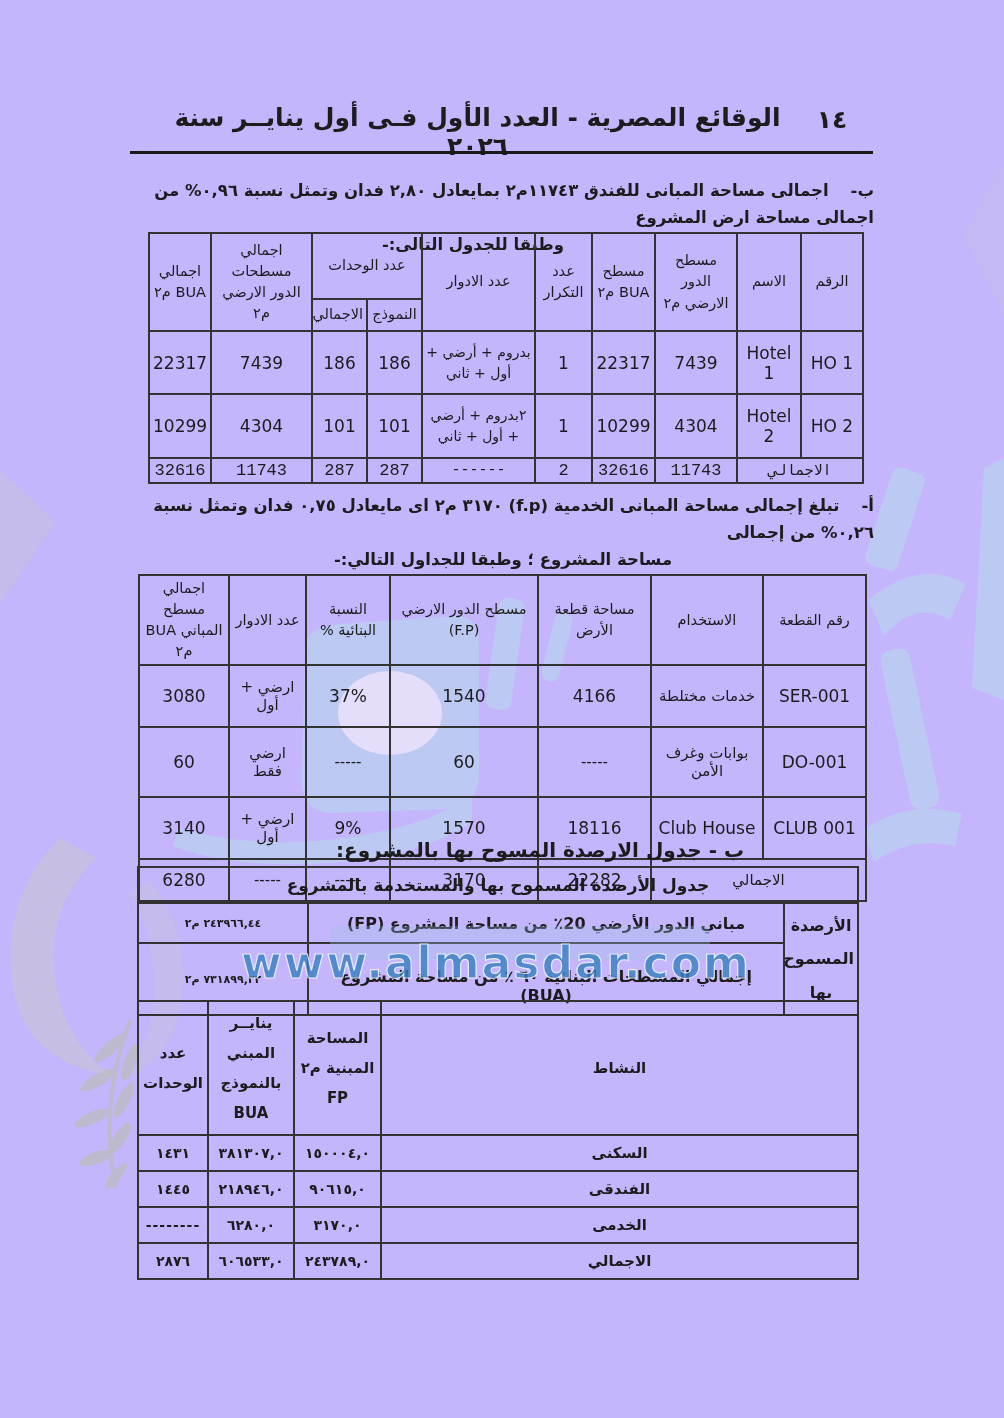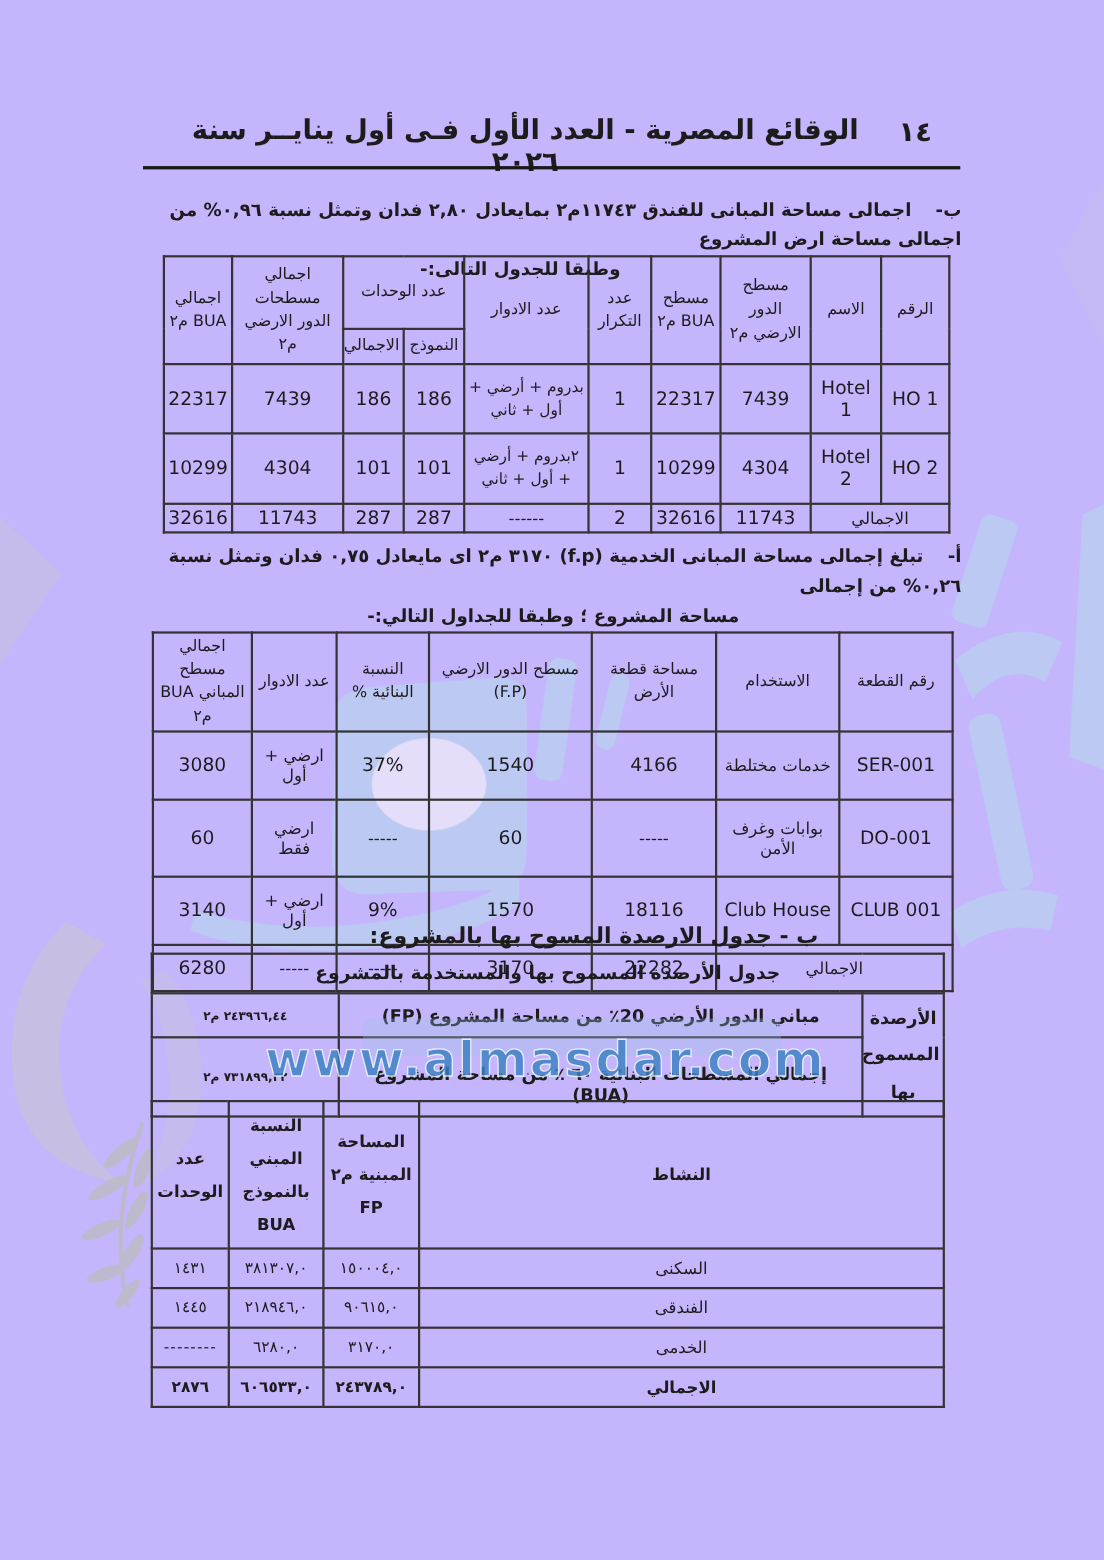--- a/index.html
+++ b/index.html
@@ -32,21 +32,21 @@
   table { border-collapse:collapse; table-layout:fixed; direction:rtl; background:transparent; }
   td,th { border:2px solid #333; text-align:center; vertical-align:middle; padding:2px 3px; font-weight:normal; font-size:15px; overflow:hidden; }
   .num { font-size:17px; direction:ltr; }
   .hcell { font-size:14.5px; line-height:1.45; }
 
   .t1 { left:148px; top:232px; width:714px; }
   .t1 .hr1 td { height:66px; }
   .t1 .hr2 td { height:32px; }
   .t1 .r1 td { height:63px; }
   .t1 .r2 td { height:64px; }
-  .t1 .r3 td { height:18px; }
+  .t1 .r3 td { height:18px;font-family:Liberation Mono, monospace; }
   .t1 .floors { font-size:14px; line-height:1.5; }
 
   .t2 { left:138px; top:574px; width:727px; }
   .t2 .hr td { height:86px; }
   .t2 .r1 td { height:62px; }
   .t2 .r2 td { height:70px; }
   .t2 .r3 td { height:62px; }
   .t2 .r4 td { height:42px; }
 
   .t3 { left:137px; top:866px; width:720px; }
@@ -54,21 +54,21 @@
   .t3 .title-row td { height:36px; font-size:17px; }
   .t3 .br1 td { height:40px; }
   .t3 .br2 td { height:72px; }
   .t3 .side { font-size:16px; line-height:2.1; }
   .t3 .desc { font-size:16px; }
   .t3 .br2 .desc { vertical-align:bottom; padding-bottom:9px; }
   .t3 .val { font-size:11px; letter-spacing:1px; }
 
   .t4 { left:137px; top:1000px; width:720px; }
   .t4 .hr td { height:134px; font-weight:bold; font-size:15px; line-height:2.0; }
-  .t4 .dr td { height:36px; }
+  .t4 .dr td { height:36px;font-weight:bold; }
   .t4 .act { font-size:15px; }
   .t4 .anum { font-size:14px; letter-spacing:1px; }
   .t4 .total td { font-weight:bold; }
   .stack { display:block; }
 </style>
 </head>
 <body>
 
 <div class="page">
 
@@ -277,21 +277,21 @@
           <col style="width:70px">
         </colgroup>
       <tbody>
           <tr class="hr">
         <td>النشاط</td>
         <td>
               <span class="stack">المساحة المبنية م٢</span>
               <span class="stack">FP</span>
             </td>
         <td>
-              <span class="stack">النسبة المبني بالنموذج</span>
+              <span class="stack">ينايــر المبني بالنموذج</span>
               <span class="stack">BUA</span>
             </td>
         <td>عدد الوحدات</td>
       </tr>
       <tr class="dr">
         <td class="act">السكنى</td>
         <td class="anum">١٥٠٠٠٤,٠</td>
         <td class="anum">٣٨١٣٠٧,٠</td>
         <td class="anum">١٤٣١</td>
       </tr>

